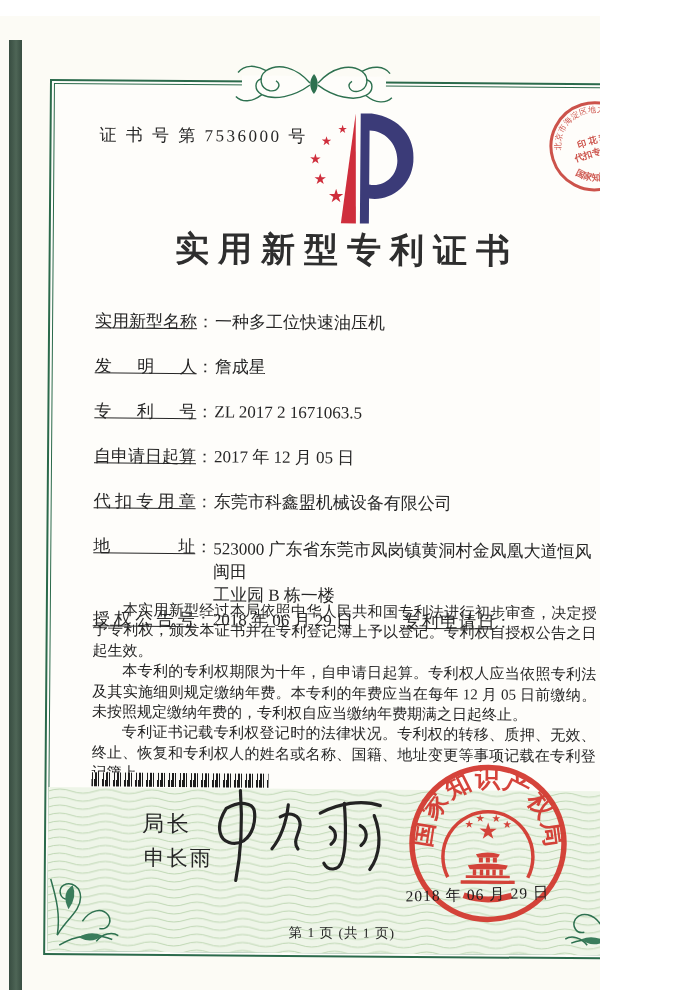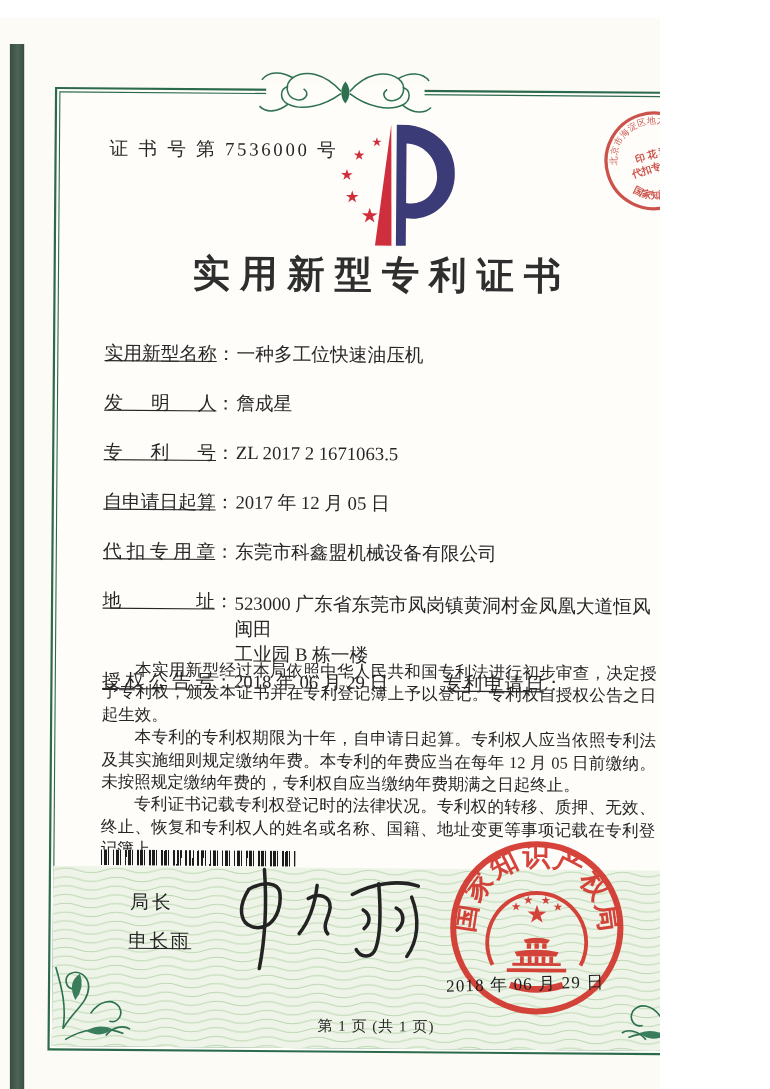--- a/index.html
+++ b/index.html
@@ -26,22 +26,22 @@
   .addr .fvalue div{line-height:23px;}
   .grp2{position:absolute;left:310px;top:0;display:flex;}
   .grp2 .flabel{width:92px;}
   .bodytext{position:absolute;left:45px;right:44px;top:518px;
             font-size:15px;line-height:20.4px;text-align:justify;}
   .bodytext p{margin:0;text-indent:2em;}
   .barcode{position:absolute;left:45px;top:691px;width:177px;height:14px;z-index:3;
     background:repeating-linear-gradient(90deg,#1c1c1c 0 1.5px,#f8f8f4 1.5px 3px,#1c1c1c 3px 5.5px,#f8f8f4 5.5px 6.5px,#1c1c1c 6.5px 7.5px,#f8f8f4 7.5px 11px);}
   .band{position:absolute;left:2px;right:2px;bottom:2px;top:706px;background:#eef5e8;z-index:1;}
   .band svg.waves{position:absolute;inset:0;width:100%;height:100%;}
-  .director{position:absolute;left:72px;top:727px;font-size:17px;letter-spacing:3px;z-index:4;}
-  .director-name{position:absolute;left:71px;top:762px;font-size:17px;letter-spacing:2px;z-index:4;text-decoration:underline;}
+  .director{position:absolute;left:96px;top:727px;font-size:22px;letter-spacing:3px;z-index:4;}
+  .director-name{position:absolute;left:98px;top:762px;font-size:21px;letter-spacing:2px;z-index:4;}
   .signature{position:absolute;left:150px;top:700px;width:220px;height:110px;z-index:5;}
   .seal{position:absolute;left:357px;top:674px;width:170px;height:170px;z-index:4;}
   .sealdate{position:absolute;left:360px;top:799px;width:215px;font-size:15.5px;letter-spacing:1px;
             color:#1d1d1d;transform:rotate(-2deg);z-index:6;}
   .pageno{position:absolute;left:0;right:0;top:841px;text-align:center;font-size:13.5px;
           letter-spacing:1px;z-index:4;}
   .fl-left{position:absolute;left:-1px;bottom:-2px;width:80px;height:110px;z-index:2;}
   .fl-right{position:absolute;right:-1px;bottom:-2px;width:80px;height:110px;z-index:2;transform:scaleX(-1);}
   svg text{font-family:"Liberation Serif","DejaVu Serif",serif;}
 </style>

